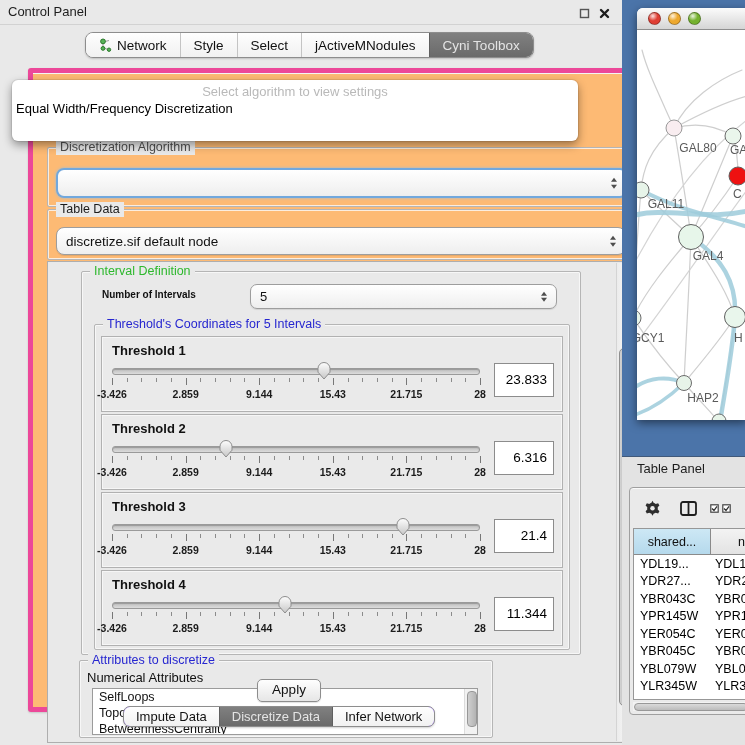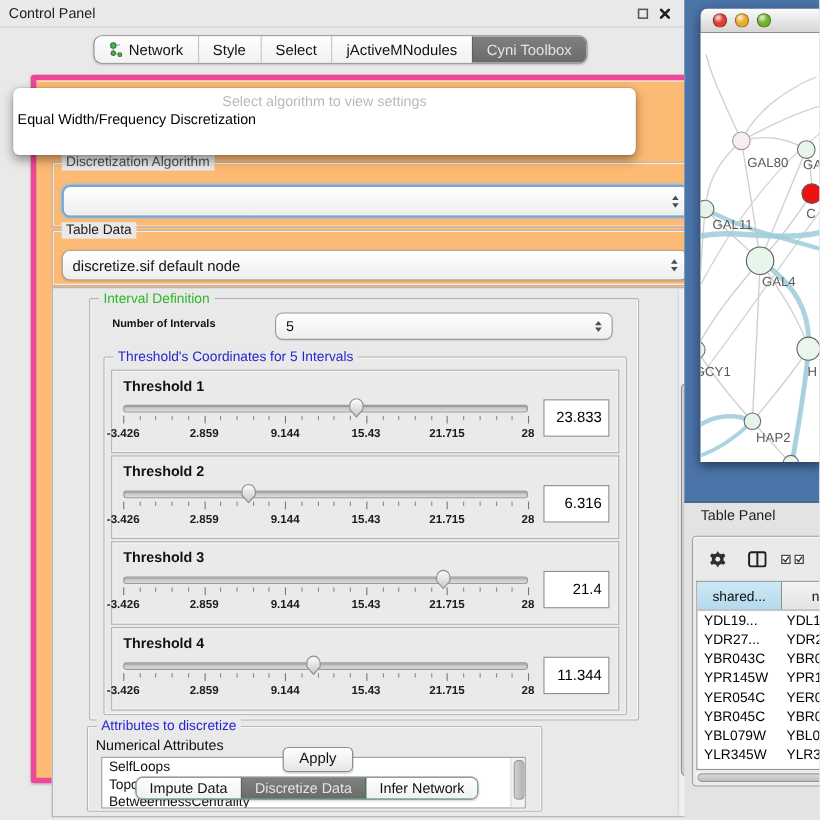--- a/index.html
+++ b/index.html
@@ -53,21 +53,21 @@
   .tlab{position:absolute;top:25px;transform:translateX(-50%);font-size:10.5px;font-weight:bold;color:#1c1c1c;white-space:nowrap;}
   .thumb{position:absolute;top:-2px;width:15px;height:19px;transform:translateX(-50%);}
   .valbox{width:52px;height:32px;background:#fff;border:1px solid #8c8c8c;font-size:13.5px;color:#000;text-align:right;line-height:32px;padding-right:6px;flex:none;}
   .attr-grp{left:31px;top:398px;width:412px;height:76px;}
   .attr-head{position:absolute;left:7px;top:9px;font-size:13px;font-weight:normal;color:#111;}
   .attr-listbox{position:absolute;left:12px;right:14px;top:27px;height:45px;background:#fff;border:1px solid #9b9b9b;overflow:hidden;}
   .attr-item{font-size:12.5px;line-height:16px;padding-left:6px;color:#111;}
   .lscroll{position:absolute;top:0;right:0;bottom:0;width:12px;background:#f2f2f2;border-left:1px solid #dcdcdc;}
   .lthumb{position:absolute;left:1.5px;top:2px;width:8px;height:34px;background:linear-gradient(90deg,#cfcfcf,#b3b3b3);border:1px solid #979797;border-radius:4px;}
   .apply{position:absolute;left:224px;top:606px;width:62px;height:21px;border:1px solid #8d8d8d;border-radius:5px;background:linear-gradient(#fefefe,#e6e6e6);font-size:13.5px;color:#111;text-align:center;line-height:20px;box-shadow:0 1px 1px rgba(0,0,0,.12);}
-  .btabs{position:absolute;left:123px;top:706px;height:19px;display:flex;border:1px solid #8d8d8d;border-radius:7px;overflow:hidden;background:#22c55e;box-shadow:0 1px 2px rgba(0,0,0,.18);}
+  .btabs{position:absolute;left:123px;top:706px;height:19px;display:flex;border:1px solid #8d8d8d;border-radius:7px;overflow:hidden;background:#8b5cf6;box-shadow:0 1px 2px rgba(0,0,0,.18);}
   .btabs .tab{font-size:13px;padding:0 12px;}
   
   .right{position:absolute;left:622px;top:0;width:123px;height:745px;background:#e3e3e3;overflow:hidden;}
   .blue{position:absolute;left:0;top:0;width:123px;height:456px;background:#4b74a9;border-bottom:1px solid #40597a;}
   .macwin{position:absolute;left:15px;top:8px;width:110px;height:412px;background:#fff;border-radius:6px 0 0 0;box-shadow:0 3px 10px rgba(0,0,0,.5);}
   .mactb{height:22px;border-radius:6px 0 0 0;background:linear-gradient(#fbfbfb,#d5d5d5);border-bottom:1px solid #8e8e8e;display:flex;align-items:center;gap:7px;padding-left:11px;box-sizing:border-box;}
   .tl{width:13px;height:13px;border-radius:50%;border:1px solid rgba(0,0,0,.32);box-sizing:border-box;flex:none;}
   .netcanvas{position:absolute;left:0;top:22px;width:110px;height:390px;background:#fff;}
   .netcanvas svg{display:block;}
   .netcanvas text{font-family:"Liberation Sans",sans-serif;font-size:12px;fill:#5a5a5a;}

